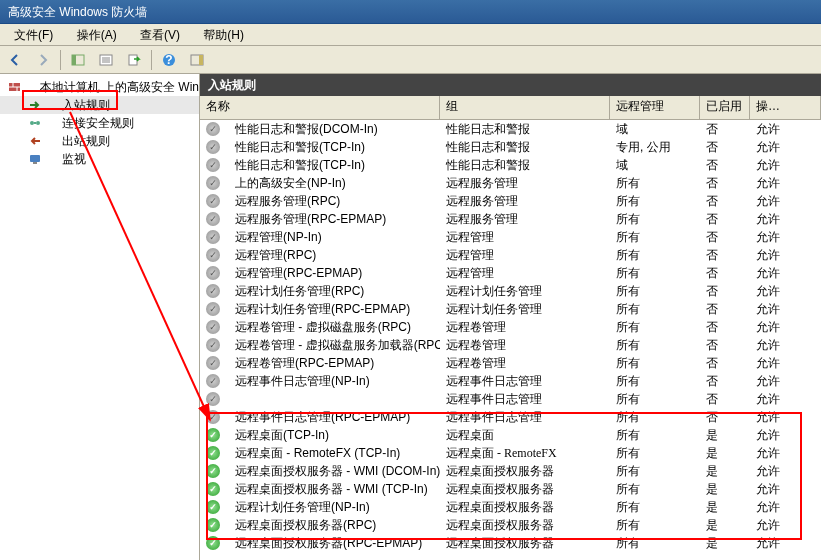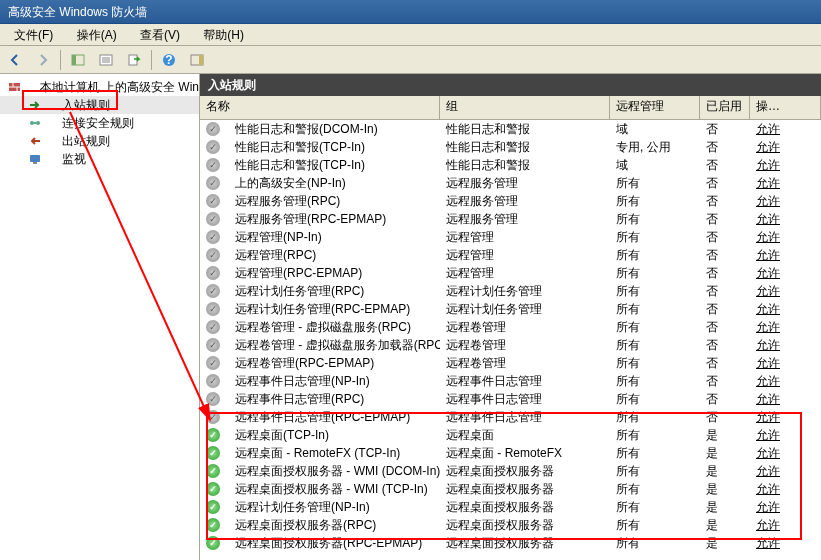--- a/index.html
+++ b/index.html
@@ -22,24 +22,24 @@
 .col { border-right: 1px solid #aca899; padding: 0 6px; line-height: 20px; white-space: nowrap; overflow: hidden; }
 .col-name { width: 240px; }
 .col-group { width: 170px; }
 .col-profile { width: 90px; }
 .col-enabled { width: 50px; }
 .col-action { flex: 1; }
 .rows { flex: 1; overflow: hidden; }
 .row { display: flex; height: 18px; line-height: 18px; }
 .cell { padding: 0 6px; white-space: nowrap; overflow: hidden; }
 .cell-name { width: 240px; display: flex; align-items: center; gap: 15px; }
-.cell-group { width: 170px; }
+.cell-group { width: 170px; font-family: Liberation Serif, serif; }
 .cell-profile { width: 90px; }
 .cell-enabled { width: 50px; }
-.cell-action { flex: 1; text-decoration: underline; }
+.cell-action { flex: 1; }
 .ruleicon { width: 14px; height: 14px; border-radius: 50%; display: flex; align-items: center; justify-content: center; font-size: 9px; flex-shrink: 0; }
 .ruleicon.off { background: radial-gradient(#d0d0d0,#909090); color: #555; }
 .ruleicon.on  { background: radial-gradient(#8fe08f,#2a9d2a); color: #fff; }
 .ruleicon.on::after { content: "✓"; font-weight: bold; }
 .ruleicon.off::after { content: "✓"; }
 
 .ann { position: absolute; border: 2px solid #ff0000; pointer-events: none; }
 #ann-tree { left: 22px; top: 90px; width: 96px; height: 20px; }
 #ann-rules { left: 206px; top: 412px; width: 596px; height: 128px; }
 #ann-arrow { position: absolute; pointer-events: none; } 
@@ -301,21 +301,20 @@
             <span>远程事件日志管理(NP-In)</span>
           </div>
           <div class="cell cell-group">远程事件日志管理</div>
           <div class="cell cell-profile">所有</div>
           <div class="cell cell-enabled">否</div>
           <div class="cell cell-action">允许</div>
         </div>
         <div class="row">
           <div class="cell cell-name">
             <span class="ruleicon off"></span>
-            <span>远程事件日志管理(RPC)</span>
           </div>
           <div class="cell cell-group">远程事件日志管理</div>
           <div class="cell cell-profile">所有</div>
           <div class="cell cell-enabled">否</div>
           <div class="cell cell-action">允许</div>
         </div>
         <div class="row">
           <div class="cell cell-name">
             <span class="ruleicon off"></span>
             <span>远程事件日志管理(RPC-EPMAP)</span>

